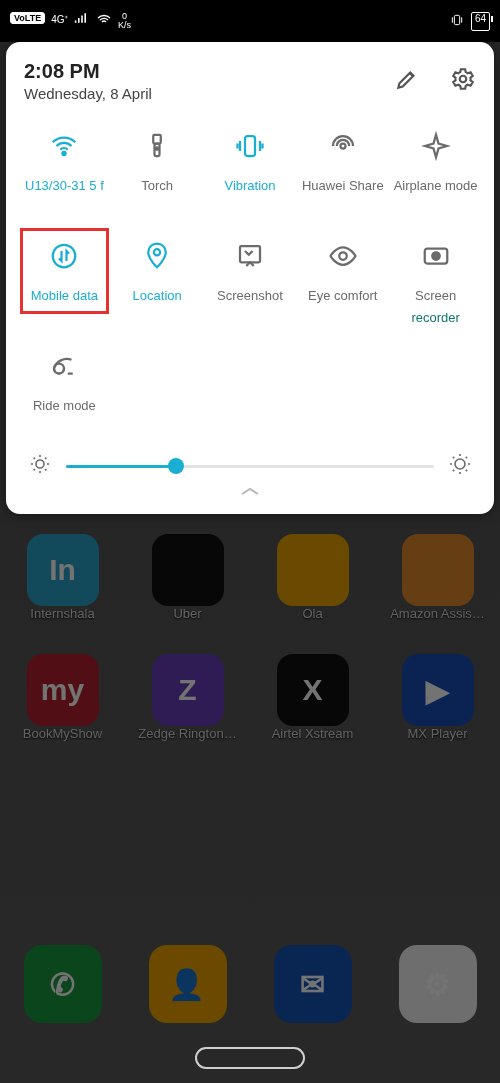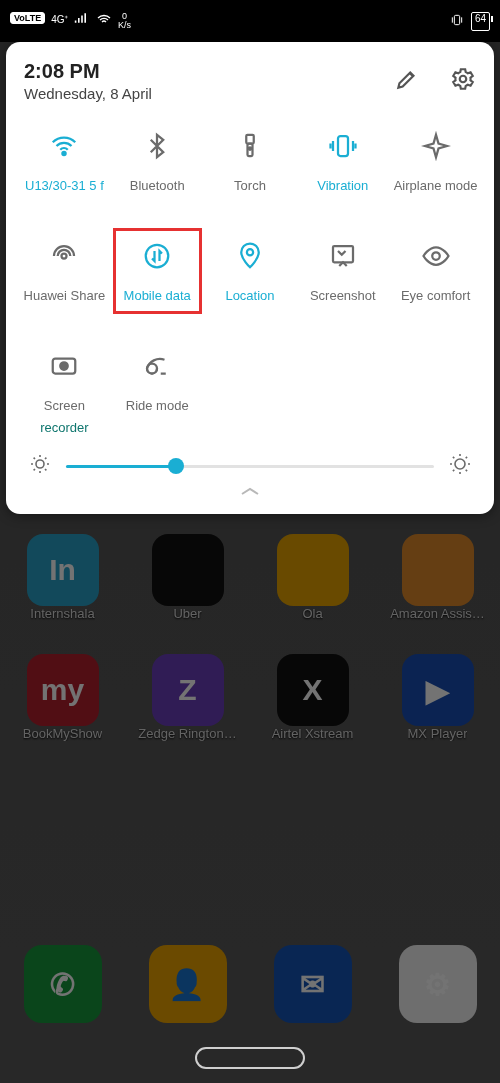--- a/index.html
+++ b/index.html
@@ -179,60 +179,52 @@
           <svg viewBox="0 0 24 24">
             <path d="M3 9c5-5 13-5 18 0M6 12c3.3-3.3 8.7-3.3 12 0M9 15c1.7-1.7 4.3-1.7 6 0"></path>
             <circle cx="12" cy="18" r="1.3" fill="currentColor"></circle>
           </svg>
         </span>
                  <span class="lbl">U13/30-31 5 f</span>
       </div>
       <div class="tile">
         <span class="ic">
           <svg viewBox="0 0 24 24">
-            <path d="M7 7l10 10-5 4V3l5 4L7 17"></path>
-          </svg>
-        </span>
-                 <span class="lbl">Bluetooth</span>
-      </div>
-      <div class="tile">
-        <span class="ic">
-          <svg viewBox="0 0 24 24">
             <rect x="9" y="3" width="6" height="7" rx="1"></rect>
             <rect x="10" y="10" width="4" height="10" rx="1"></rect>
             <circle cx="12" cy="14" r="1" fill="currentColor"></circle>
           </svg>
         </span>
                  <span class="lbl">Torch</span>
       </div>
       <div class="tile active">
         <span class="ic">
           <svg viewBox="0 0 24 24">
             <rect x="8" y="4" width="8" height="16" rx="2"></rect>
             <path d="M4 8v8M2 10v4M20 8v8M22 10v4"></path>
           </svg>
         </span>
                  <span class="lbl">Vibration</span>
       </div>
       <div class="tile">
         <span class="ic">
           <svg viewBox="0 0 24 24">
-            <path d="M12 3l2 7 7 2-7 2-2 7-2-7-7-2 7-2 2-7z"></path>
-          </svg>
-        </span>
-                 <span class="lbl">Airplane mode</span>
-      </div>
-      <div class="tile">
-        <span class="ic">
-          <svg viewBox="0 0 24 24">
             <circle cx="12" cy="12" r="2"></circle>
             <path d="M4 12a8 8 0 0 1 16 0M7 12a5 5 0 0 1 10 0"></path>
           </svg>
         </span>
                  <span class="lbl">Huawei Share</span>
+      </div>
+      <div class="tile">
+        <span class="ic">
+          <svg viewBox="0 0 24 24">
+            <path d="M12 3l2 7 7 2-7 2-2 7-2-7-7-2 7-2 2-7z"></path>
+          </svg>
+        </span>
+                 <span class="lbl">Airplane mode</span>
       </div>
       <div class="tile active highlight">
         <span class="ic">
           <svg viewBox="0 0 24 24">
             <circle cx="12" cy="12" r="9"></circle>
             <path d="M10 8v8l-2-2M14 16V8l2 2"></path>
           </svg>
         </span>
                  <span class="lbl">Mobile data</span>
       </div>

